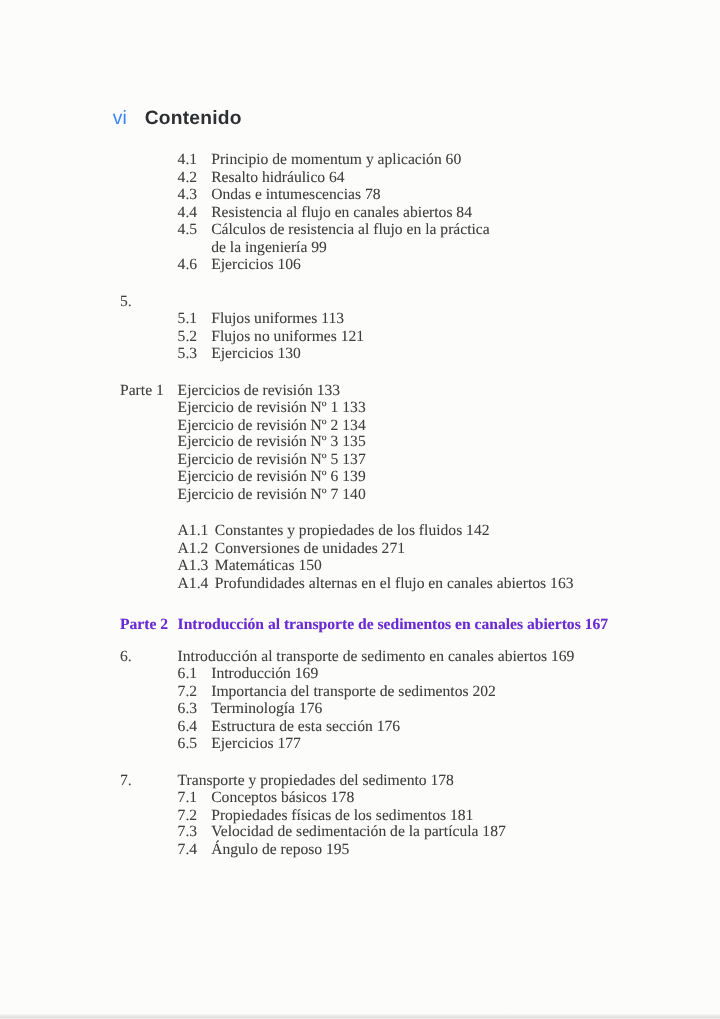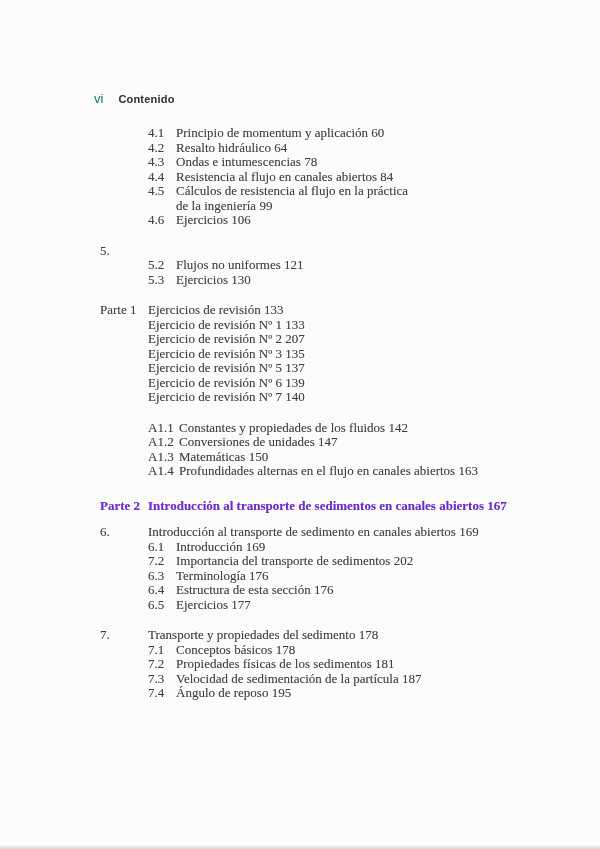--- a/index.html
+++ b/index.html
@@ -15,25 +15,25 @@
     color: #3f3f3f;
   }
   .running-head {
     position: absolute;
     left: 94px;
     top: 92px;
     display: flex;
     align-items: baseline;
     font-family: "Liberation Sans", sans-serif;
   }
-  .folio { font-size: 13px; color: #0f766e; }
+  .folio { font-size: 16px; color: #3b82f6; }
   .head-title {
     margin-left: 15px;
     font-weight: bold;
-    font-size: 11px;
+    font-size: 16px;
     color: #2e2f33;
     letter-spacing: 0.2px;
   }
   .content {
     position: absolute;
     left: 100px;
     top: 126px;
     width: 482px;
     text-shadow: 0 0 0.5px rgba(80, 80, 80, 0.35);
   }
@@ -96,50 +96,54 @@
         <span class="num">4.6</span>
         <span class="txt">Ejercicios 106</span>
       </div>
     </section>
 
     <section class="block">
       <div class="row">
         <span class="label">5.</span>
       </div>
       <div class="sub">
+        <span class="num">5.1</span>
+        <span class="txt">Flujos uniformes 113</span>
+      </div>
+      <div class="sub">
         <span class="num">5.2</span>
         <span class="txt">Flujos no uniformes 121</span>
       </div>
       <div class="sub">
         <span class="num">5.3</span>
         <span class="txt">Ejercicios 130</span>
       </div>
     </section>
 
     <section class="block">
       <div class="row">
         <span class="label">Parte 1</span>
         <span class="title">Ejercicios de revisión 133</span>
       </div>
       <div class="p1line">Ejercicio de revisión Nº 1 133</div>
-      <div class="p1line">Ejercicio de revisión Nº 2 207</div>
+      <div class="p1line">Ejercicio de revisión Nº 2 134</div>
       <div class="p1line">Ejercicio de revisión Nº 3 135</div>
       <div class="p1line">Ejercicio de revisión Nº 5 137</div>
       <div class="p1line">Ejercicio de revisión Nº 6 139</div>
       <div class="p1line">Ejercicio de revisión Nº 7 140</div>
     </section>
 
     <section class="block">
       <div class="apx">
         <span class="num">A1.1</span>
         <span class="txt">Constantes y propiedades de los fluidos 142</span>
       </div>
       <div class="apx">
         <span class="num">A1.2</span>
-        <span class="txt">Conversiones de unidades 147</span>
+        <span class="txt">Conversiones de unidades 271</span>
       </div>
       <div class="apx">
         <span class="num">A1.3</span>
         <span class="txt">Matemáticas 150</span>
       </div>
       <div class="apx">
         <span class="num">A1.4</span>
         <span class="txt">Profundidades alternas en el flujo en canales abiertos 163</span>
       </div>
     </section>

